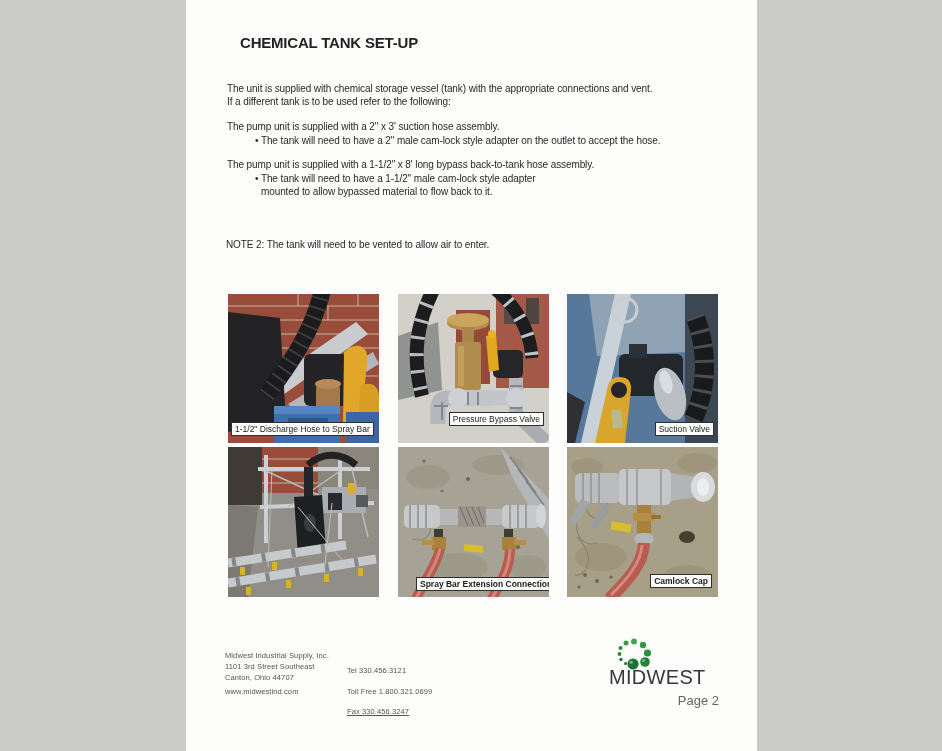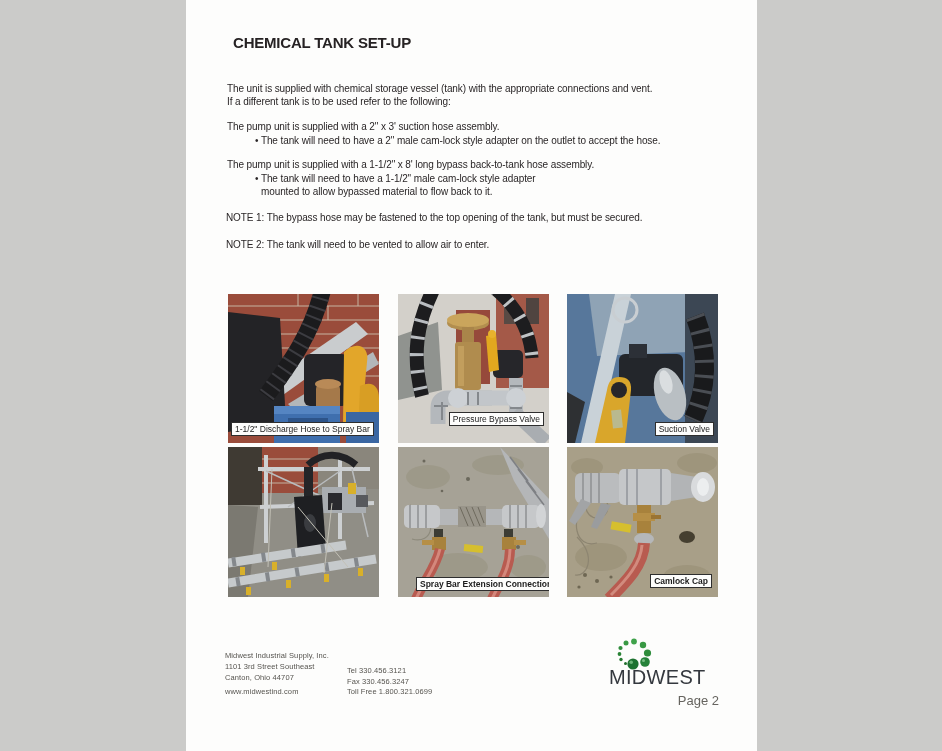--- a/index.html
+++ b/index.html
@@ -1,18 +1,18 @@
 <!DOCTYPE html>
 <html><head>
 <meta charset="utf-8">
 <style>
   html,body { margin:0; padding:0; background:#cbcbc9; font-family:"Liberation Sans", sans-serif; }
   .canvas { position:relative; width:942px; height:751px; background:#cbcbc9; overflow:hidden; }
   .page { position:absolute; left:186px; top:0; width:571px; height:751px; background:#fdfdfc; }
-  .title { position:absolute; left:47px; top:34px; font-size:15px; font-weight:bold; color:#262223; letter-spacing:-0.2px; white-space:nowrap; }
+  .title { position:absolute; left:54px; top:34px; font-size:15px; font-weight:bold; color:#262223; letter-spacing:-0.2px; white-space:nowrap; }
   .line { position:absolute; font-size:10px; color:#2a2627; letter-spacing:-0.1px; white-space:nowrap; line-height:11px; }
   .photo-grid { position:absolute; left:42px; top:294px; width:490px; height:311px; }
   .photo { position:absolute; width:151px; overflow:hidden; background:#888; }
   .row1 { top:0; height:149px; }
   .row2 { top:153px; height:150px;font-weight:bold; }
   .col1 { left:0; } .col2 { left:170px; } .col3 { left:339px; }
   .photo svg { display:block; width:100%; height:100%; }
   .caption { position:absolute; background:#fdfdfc; border:1px solid #2e2e2e; color:#1c1c1c;
              font-size:8.5px; line-height:10px; padding:1px 3px; white-space:nowrap; }
   .caption:empty { display:none; }
@@ -38,21 +38,20 @@
     <div class="line" style="left:41px; top:83px;">The unit is supplied with chemical storage vessel (tank) with the appropriate connections and vent.</div>
     <div class="line" style="left:41px; top:96px;">If a different tank is to be used refer to the following:</div>
 
     <div class="line" style="left:41px; top:121px;">The pump unit is supplied with a 2" x 3' suction hose assembly.</div>
     <div class="line" style="left:69px; top:135px;">• The tank will need to have a 2" male cam-lock style adapter on the outlet to accept the hose.</div>
 
     <div class="line" style="left:41px; top:159px;">The pump unit is supplied with a 1-1/2" x 8' long bypass back-to-tank hose assembly.</div>
     <div class="line" style="left:69px; top:173px;">• The tank will need to have a 1-1/2" male cam-lock style adapter</div>
     <div class="line" style="left:75px; top:186px;">mounted to allow bypassed material to flow back to it.</div>
 
-    <div class="line" style="left:40px; top:212px;">NOTE 1: The bypass hose may be fastened to the top opening of the tank, but must be secured.</div>
     <div class="line" style="left:40px; top:239px;">NOTE 2: The tank will need to be vented to allow air to enter.</div>
 
     <div class="photo-grid">
 
       <div class="photo row1 col1">
         <svg viewBox="0 0 151 149" preserveAspectRatio="none">
           <rect width="151" height="149" fill="#9a4c3b"></rect>
           <g stroke="#c6b4a2" stroke-width="1.1">
             <line x1="0" y1="12" x2="151" y2="12"></line>
               <line x1="0" y1="26" x2="151" y2="26"></line>
@@ -306,21 +305,21 @@
       </div>
 
     </div>
 
     <footer>
       <div class="ft" style="left:39px; top:651px;">Midwest Industrial Supply, Inc.</div>
       <div class="ft" style="left:39px; top:662px;">1101 3rd Street Southeast</div>
       <div class="ft" style="left:39px; top:673px;text-align:center;">Canton, Ohio  44707</div>
       <div class="ft" style="left:39px; top:687px;">www.midwestind.com</div>
       <div class="ft" style="left:161px; top:666px;">Tel 330.456.3121</div>
-      <div class="ft" style="left:161px; top:677px;">Fax 330.456.3247</div>
+      <div class="ft" style="left:161px; top:707px;text-decoration:underline;">Fax 330.456.3247</div>
       <div class="ft" style="left:161px; top:687px;">Toll Free 1.800.321.0699</div>
 
       <div class="logo">
         <svg class="logo-dots" viewBox="0 0 36 32">
           <circle cx="16" cy="26" r="5.6" fill="#1d7230"></circle>
           <circle cx="14.2" cy="24.2" r="1.8" fill="#7fc48a" opacity="0.8"></circle>
           <circle cx="28" cy="24" r="4.8" fill="#26823a"></circle>
           <circle cx="26.5" cy="22.5" r="1.5" fill="#8ccb96" opacity="0.8"></circle>
           <circle cx="30.5" cy="15" r="3.6" fill="#2f8d3c"></circle>
           <circle cx="26" cy="7" r="3.2" fill="#389943"></circle>

